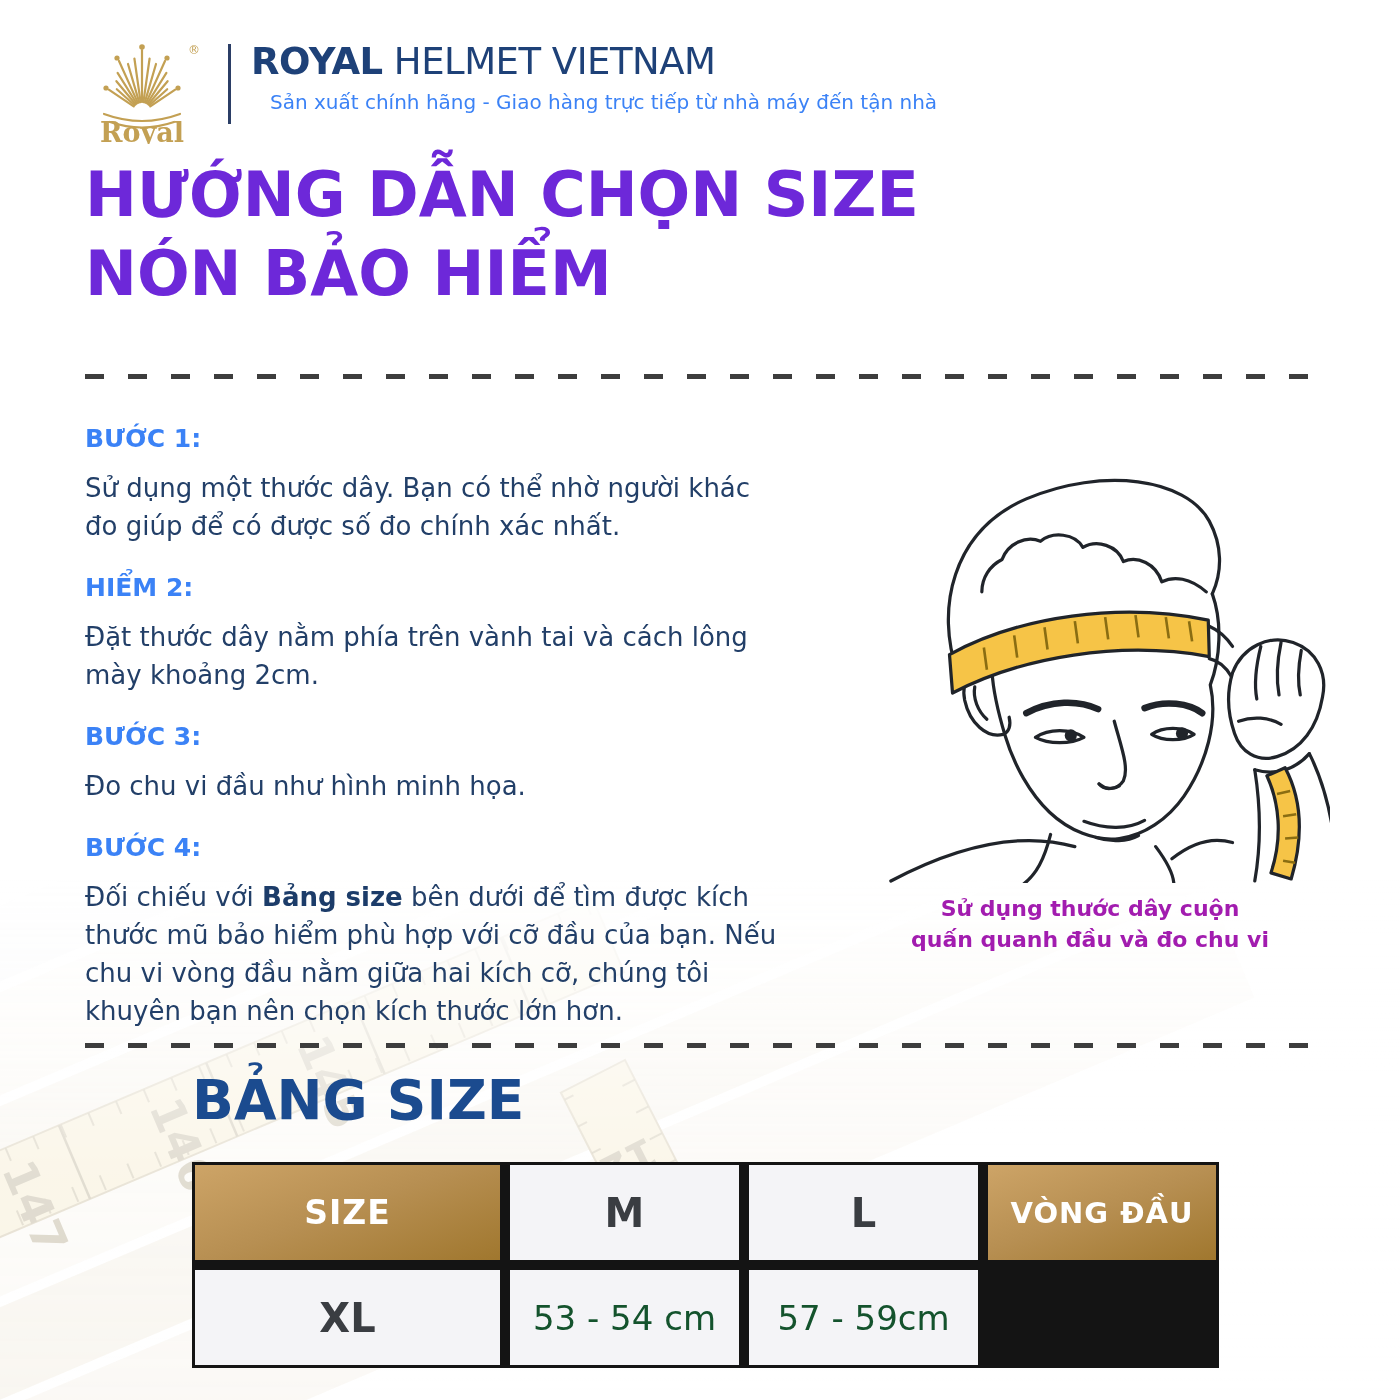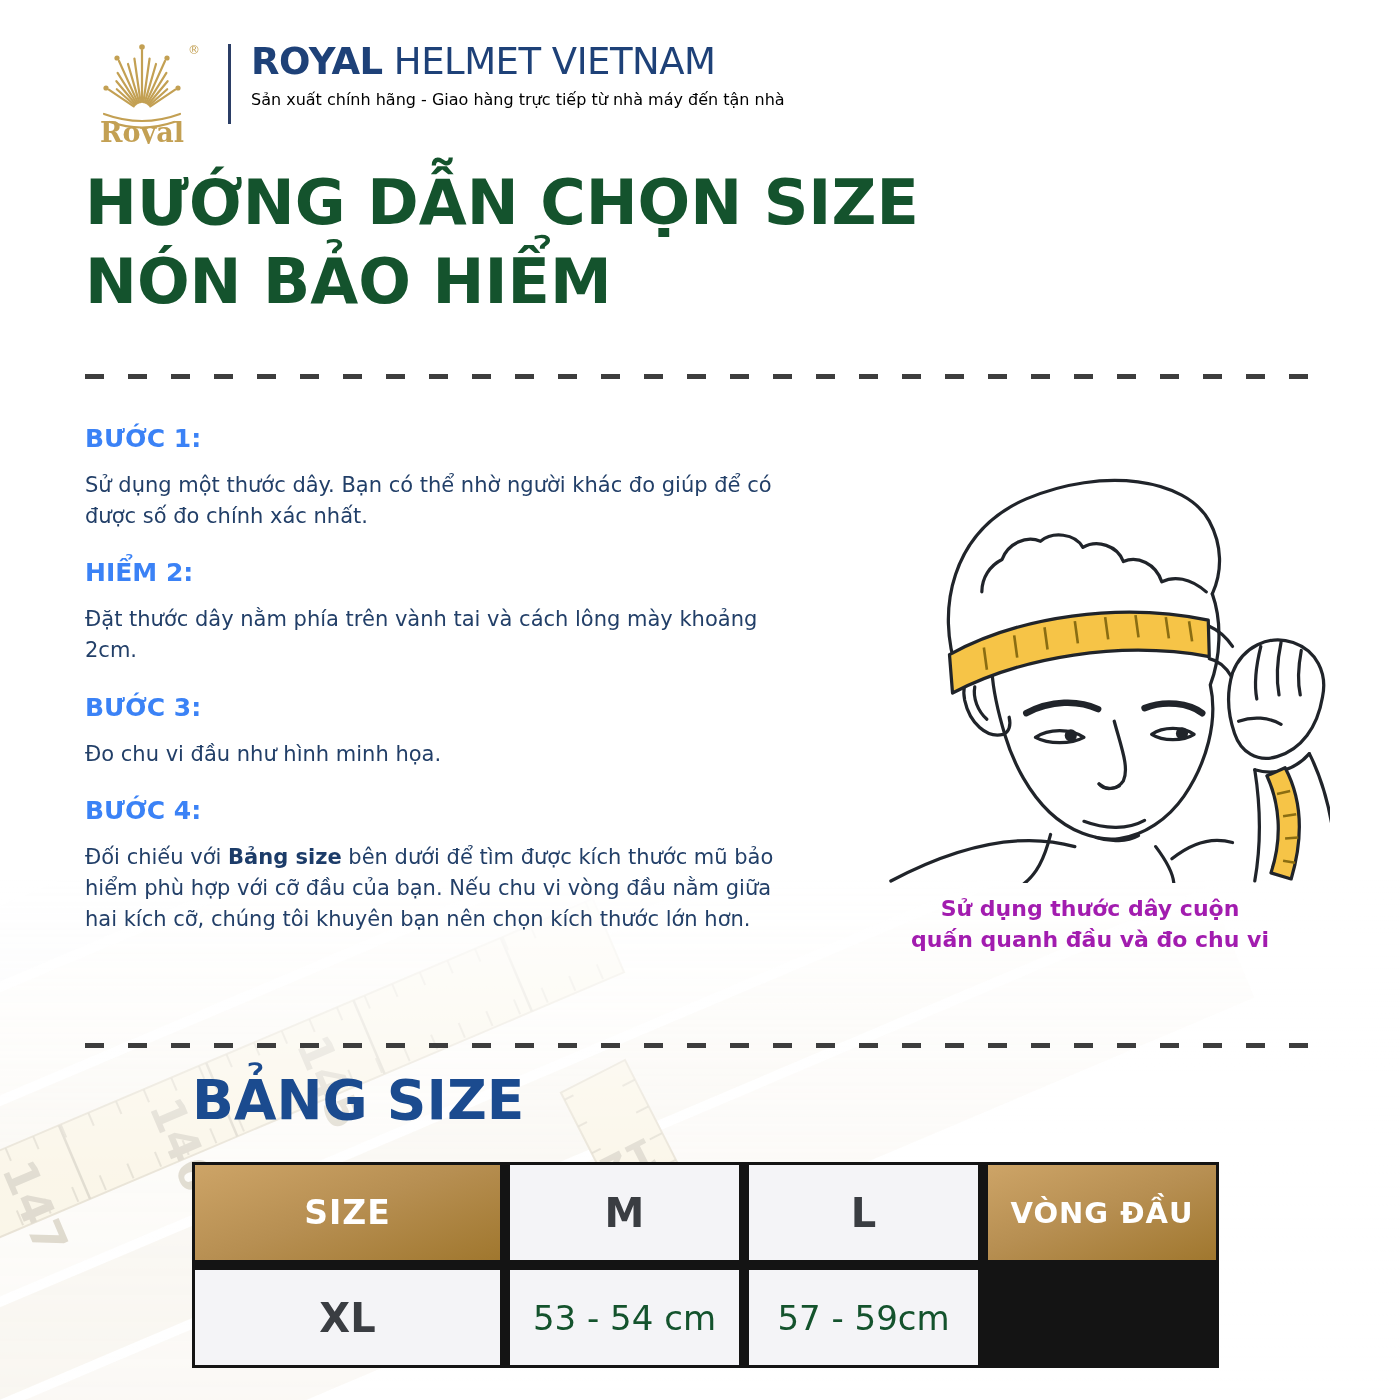--- a/index.html
+++ b/index.html
@@ -11,38 +11,38 @@
   
   .bg-bottom{position:absolute;left:0;top:880px;width:1400px;height:520px;z-index:0;}
   .bg-bottom svg{display:block;}
   
   .logo-row{position:absolute;left:72px;top:34px;display:flex;align-items:flex-start;z-index:2;}
   .logo-divider{width:3px;height:80px;background:#2b3e66;margin:10px 20px 0 16px;}
   .brand{margin-top:8px;}
   .brand-name{font-size:37px;color:#1e4178;letter-spacing:-0.5px;white-space:nowrap;line-height:1.1;}
   .brand-name .b{font-weight:800;}
   .brand-name .r{font-weight:500;}
-  .tagline{font-size:16px;color:#000000;margin-top:7px;font-weight:400;}
+  .tagline{font-size:20px;color:#3b82f6;margin-top:7px;font-weight:400;margin-left:19px;}
   
   .main-title{
-    position:absolute;left:85px;top:164px;z-index:2;
-    font-size:62px;font-weight:800;color:#14532d;line-height:1.27;letter-spacing:0;
+    position:absolute;left:85px;top:156px;z-index:2;
+    font-size:62px;font-weight:800;color:#6d28d9;line-height:1.27;letter-spacing:0;
   }
   
   .dash{
     position:absolute;left:85px;width:1232px;height:5px;z-index:2;
     background:repeating-linear-gradient(90deg,#3d3d3d 0 19px,transparent 19px 43px);
   }
   .dash1{top:374px;}
   .dash2{top:1043px;}
   
   .steps{position:absolute;left:85px;top:424px;width:700px;z-index:2;}
   .step-label{color:#3b82f6;font-size:25px;font-weight:800;margin:27px 0 17px 0;}
   .step-label.first{margin-top:0;}
-  .step-text{color:#223f68;font-size:21px;line-height:1.46;font-weight:400;}
+  .step-text{color:#223f68;font-size:26px;line-height:1.46;font-weight:400;}
   .step-text .bold{font-weight:800;color:#1c3c69;}
   
   .figure{position:absolute;left:850px;top:418px;width:480px;z-index:2;}
   .figure svg{display:block;}
   .caption{margin-top:10px;text-align:center;font-size:22px;font-weight:700;color:#a21caf;line-height:1.42;}
   .caption span{display:block;}
   
   .bang-heading{position:absolute;left:192px;top:1068px;z-index:2;font-size:55px;font-weight:800;color:#1b4b8f;}
   .size-table{
     position:absolute;left:192px;top:1162px;z-index:2;

